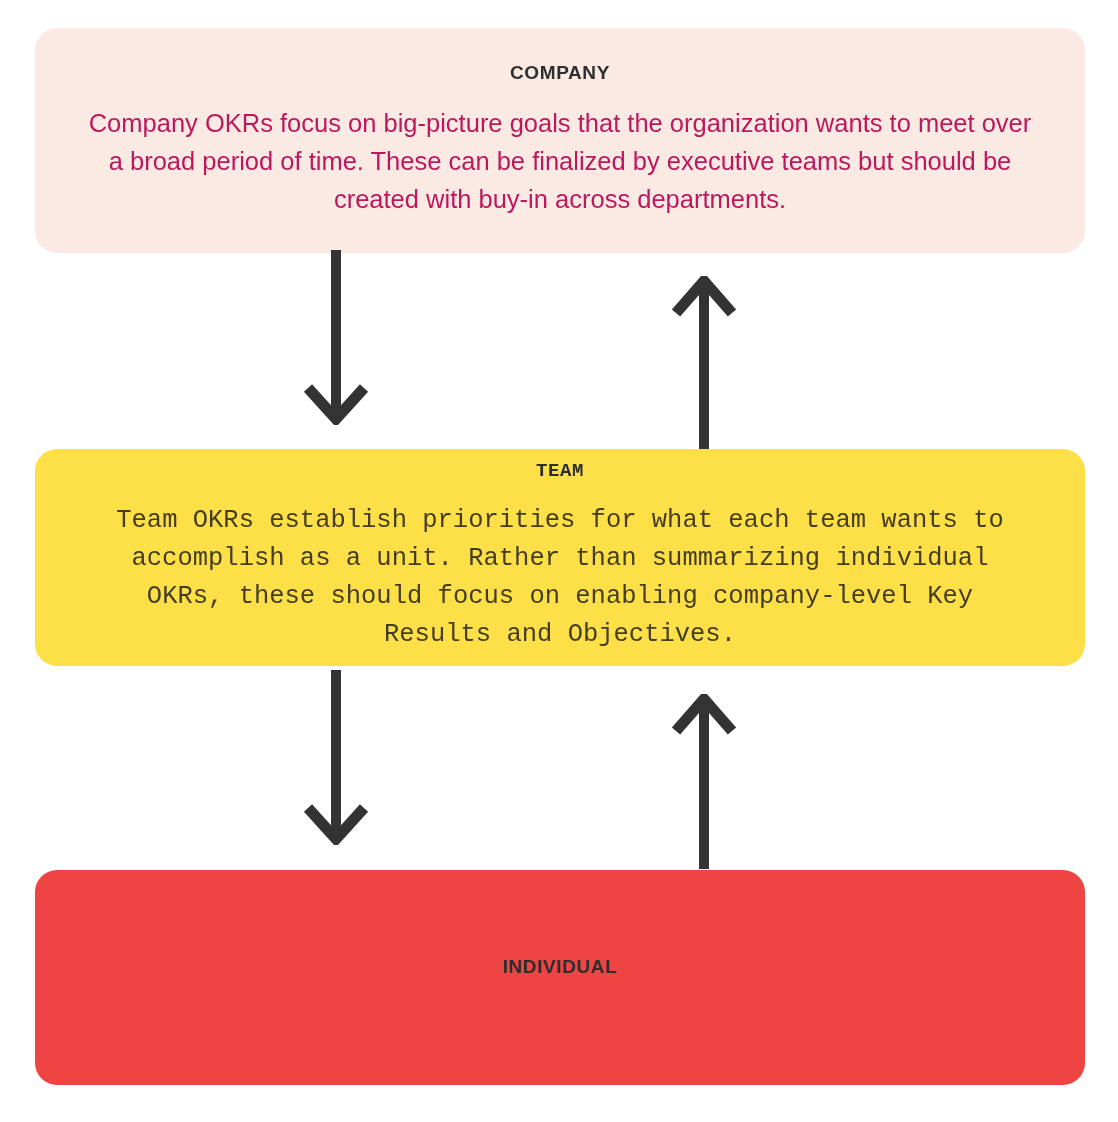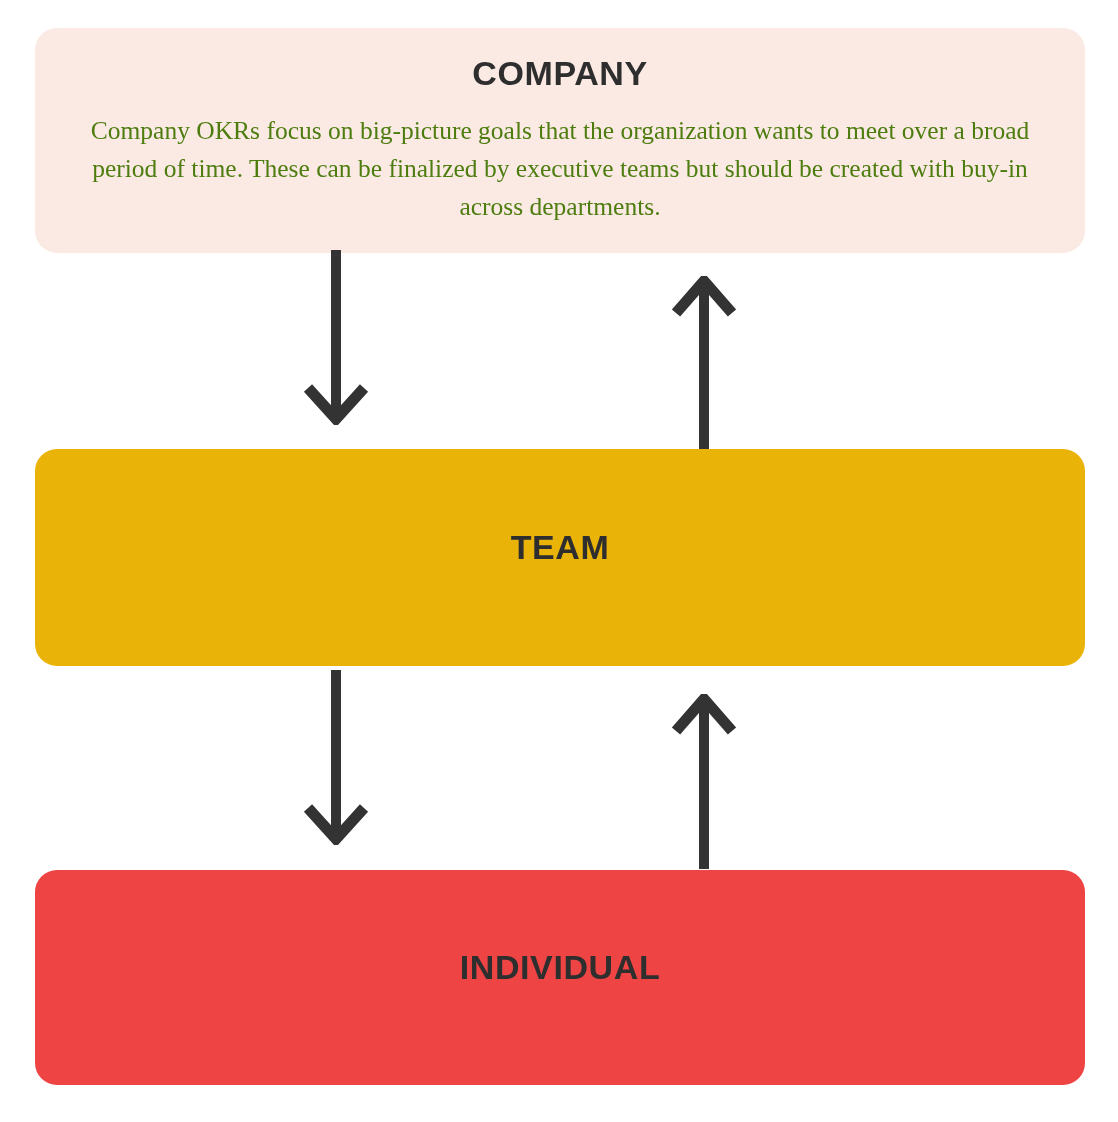--- a/index.html
+++ b/index.html
@@ -29,21 +29,21 @@
     width: 1050px;
     box-sizing: border-box;
     border-radius: 22px;
     padding: 0 52px;
     display: flex;
     flex-direction: column;
     align-items: center;
     justify-content: center;
   }
   .card-title {
-    font-size: 34px;
+    font-size: 19px;
     font-weight: bold;
     letter-spacing: 0.6px;
     color: #2e2e2e;
     text-align: center;
     margin: 0 0 20px 0;
     line-height: 1.1;
   }
   .card-body {
     font-size: 25.5px;
     line-height: 38px;
@@ -51,27 +51,28 @@
     margin: 0;
     max-width: 950px;
   }
 
   
   .card-company {
     top: 28px;
     height: 225px;
     background: #fbeae4;
   }
-  .card-company .card-body { color: #4d7c0f; font-family: Liberation Serif, serif; }
+  .card-company .card-body { color: #be185d; }
 
   
   .card-team {
     top: 449px;
     height: 217px;
-    background: #eab308;
+    background: #fde047;
+    font-family: Liberation Mono, monospace;
   }
   .card-team .card-body { color: #453d22; }
 
   
   .card-individual {
     top: 870px;
     height: 215px;
     background: #ef4444;
   }
   .card-individual .card-body { color: #23311c; }
@@ -106,20 +107,21 @@
 
   <div class="arrow arrow-up-1">
     <svg width="72" height="175" viewBox="0 0 72 175" aria-hidden="true">
       <path d="M36 175 L36 8" stroke="#333333" stroke-width="10" fill="none"></path>
       <path d="M8 37 L36 5 L64 37" stroke="#333333" stroke-width="11" fill="none" stroke-linecap="butt" stroke-linejoin="miter"></path>
     </svg>
   </div>
 
   <div class="card card-team">
     <div class="card-title">TEAM</div>
+    <div class="card-body">Team OKRs establish priorities for what each team wants to accomplish as a unit. Rather than summarizing individual OKRs, these should focus on enabling company-level Key Results and Objectives.</div>
   </div>
 
   <div class="arrow arrow-down-2">
     <svg width="72" height="175" viewBox="0 0 72 175" aria-hidden="true">
       <path d="M36 0 L36 166" stroke="#333333" stroke-width="10" fill="none"></path>
       <path d="M8 138 L36 169 L64 138" stroke="#333333" stroke-width="11" fill="none" stroke-linecap="butt" stroke-linejoin="miter"></path>
     </svg>
   </div>
 
   <div class="arrow arrow-up-2">

